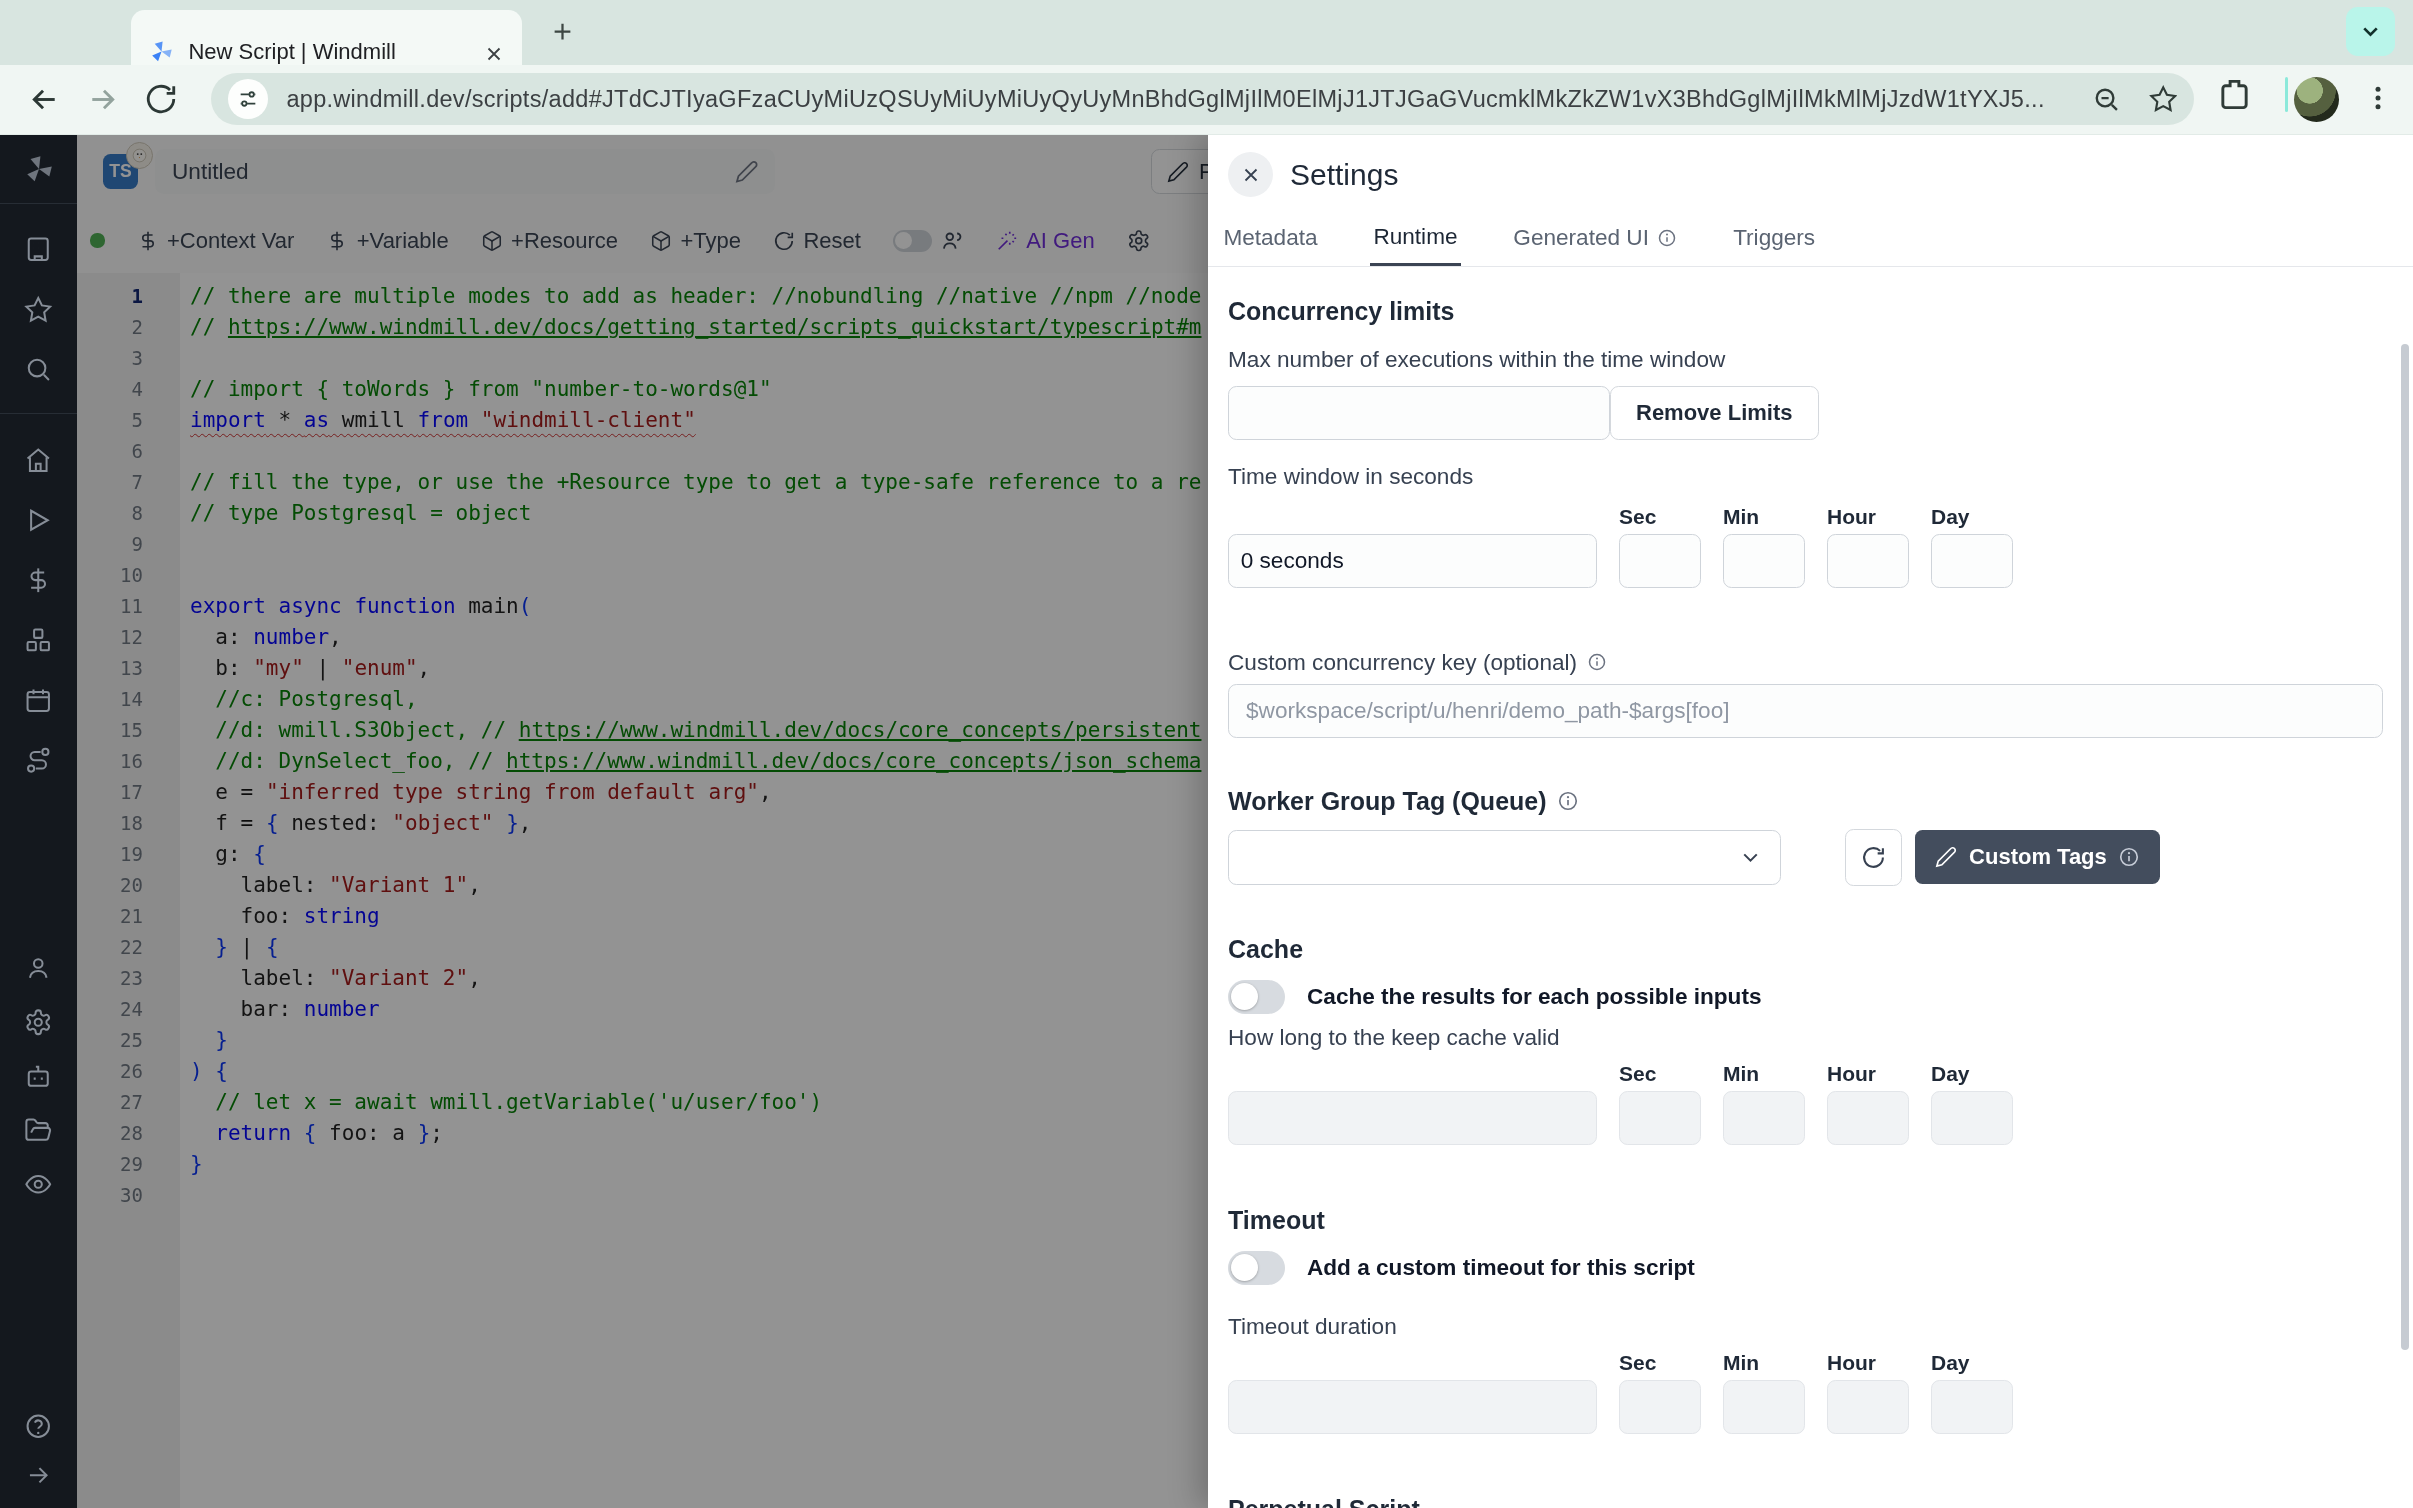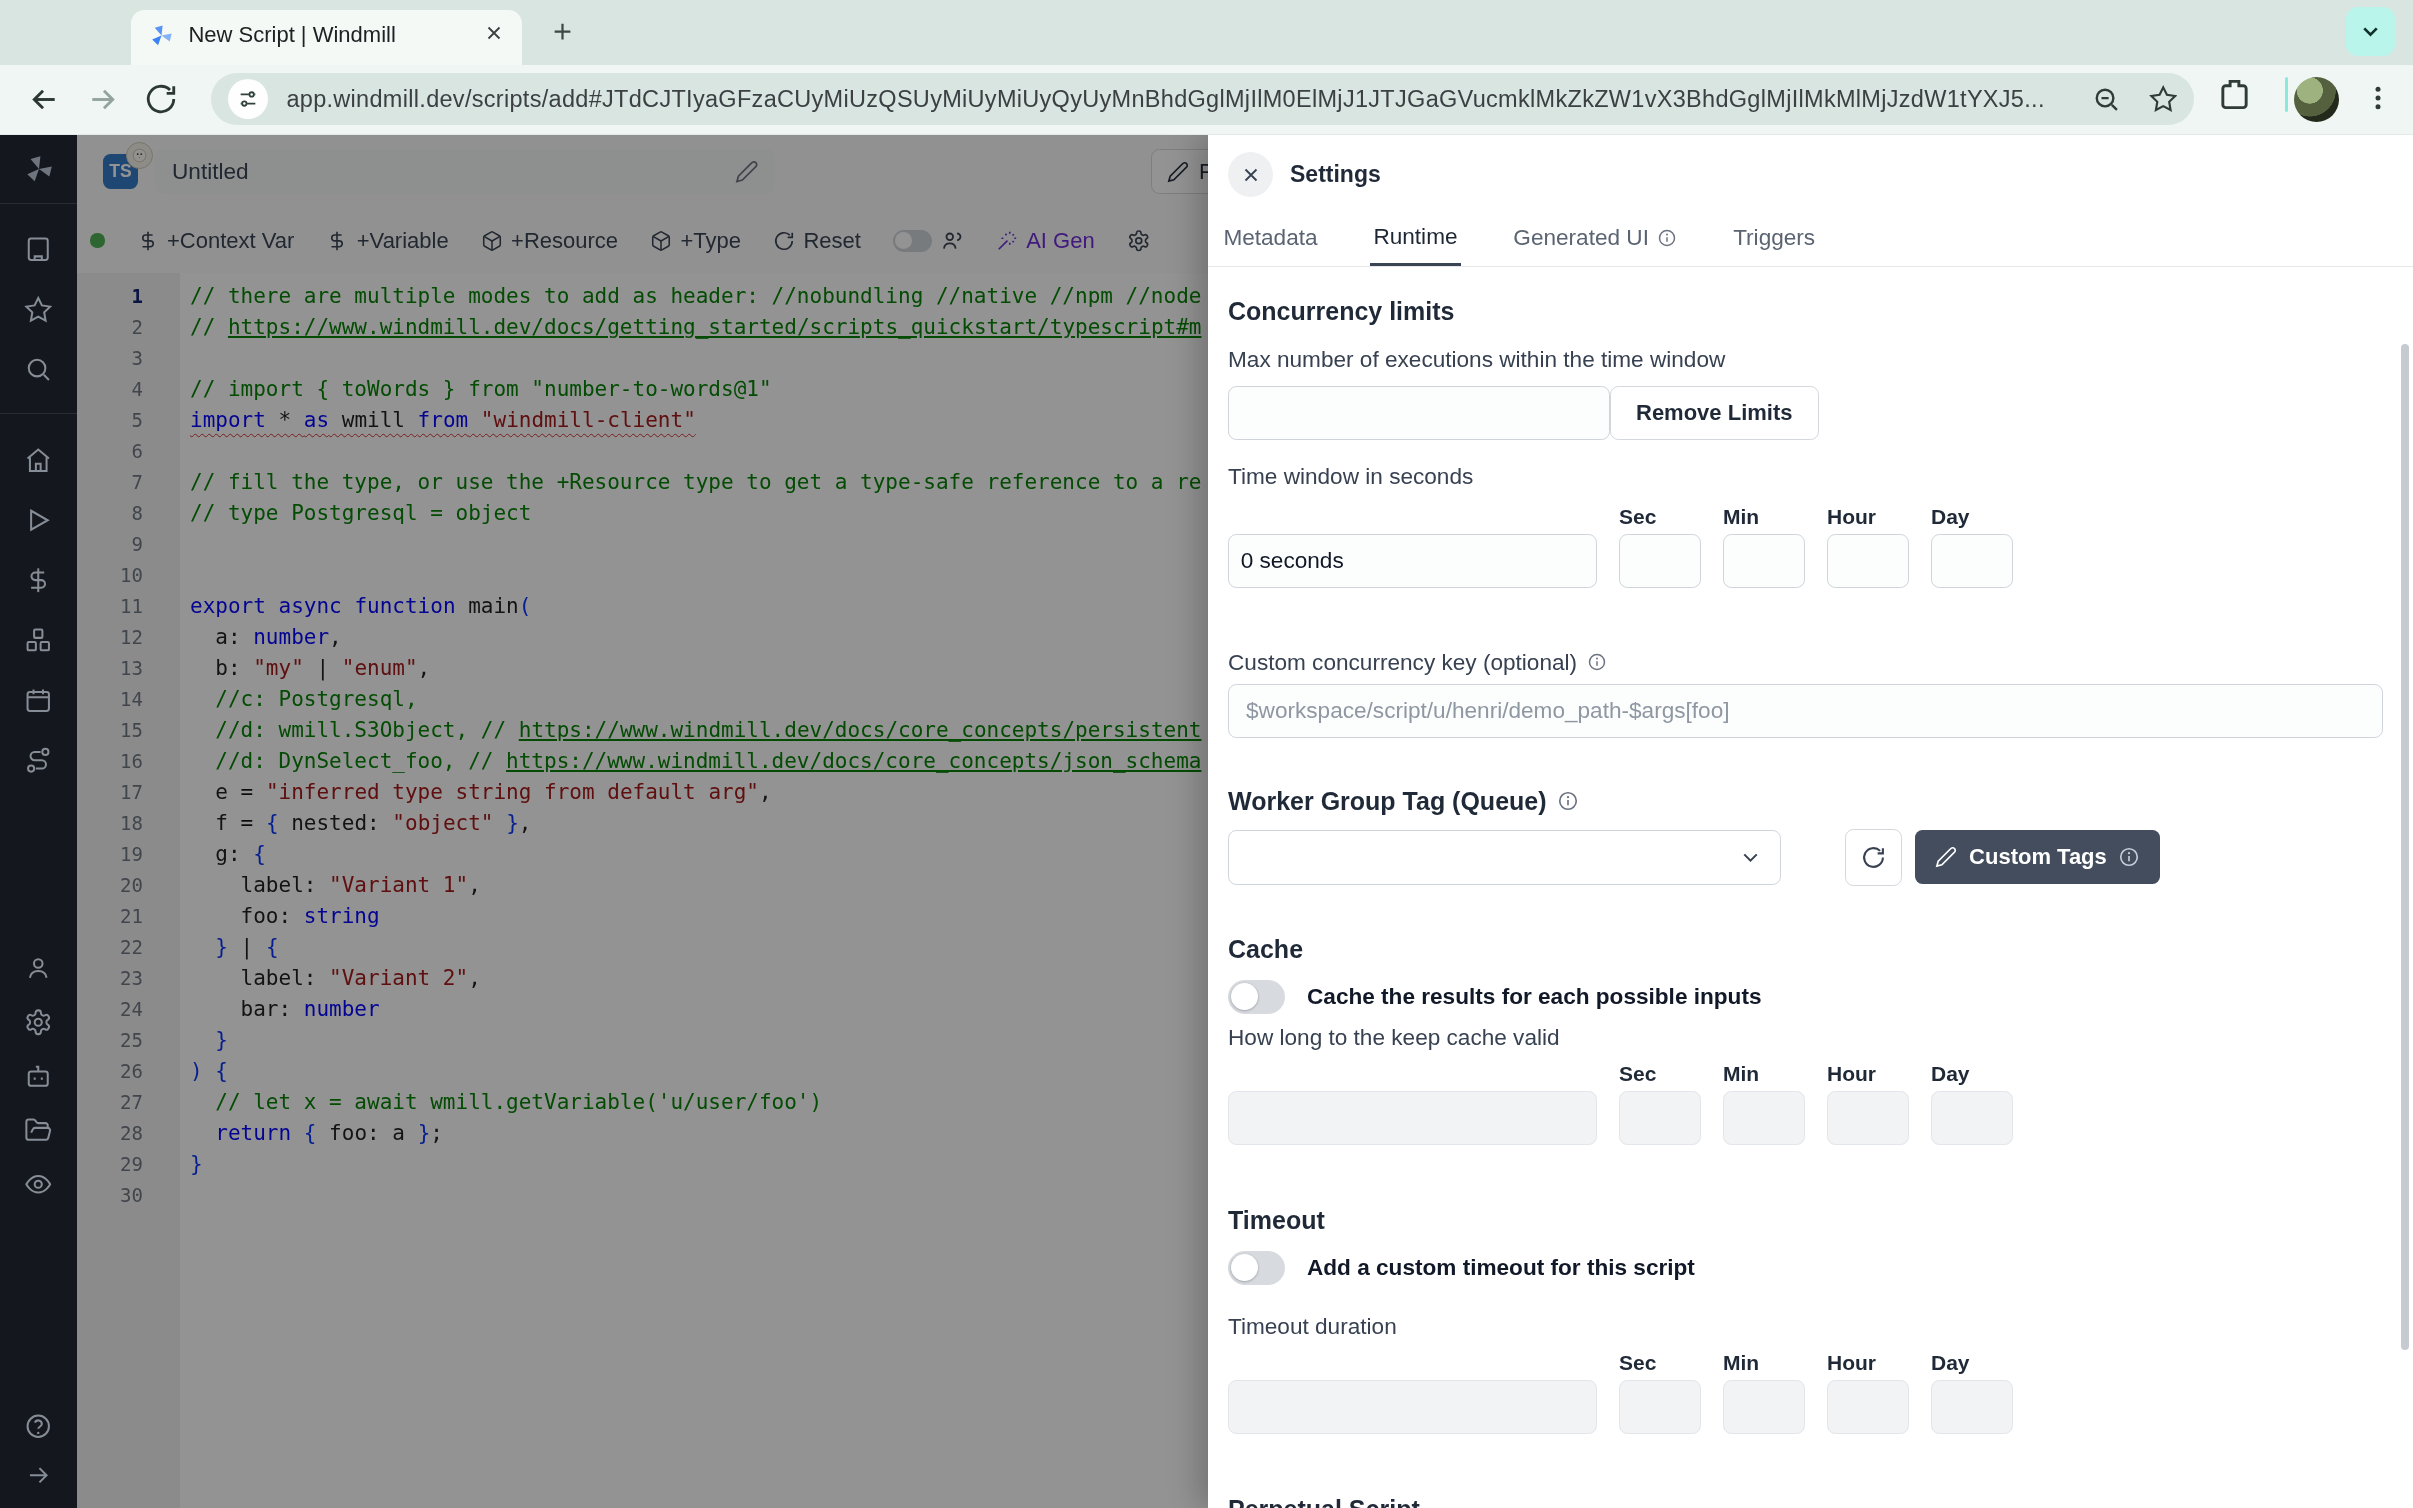--- a/index.html
+++ b/index.html
@@ -2,21 +2,21 @@
 <html style="font-size:13.4px"><head>
 <meta charset="utf-8">
 <style>
   html,body{margin:0;padding:0;width:2413px;height:1508px;overflow:hidden;background:#fff;
     font-family:"Liberation Sans",sans-serif;-webkit-font-smoothing:antialiased;}
   svg{display:block}
   
   .chrome{position:absolute;left:0;top:0;width:2413px;height:134px;z-index:60}
   .tabstrip{position:relative;height:65px;background:#d8e5e0}
   .tab{position:absolute;left:131px;top:10px;width:391px;height:55px;background:#f4f9f6;
-    border-radius:13.4px 13.4px 0 0;display:flex;align-items:flex-start;padding:12px 17px;box-sizing:border-box}
+    border-radius:13.4px 13.4px 0 0;display:flex;align-items:flex-end;padding:0 17px;box-sizing:border-box}
   .tab-title{font-size:22px;color:#202124;margin-left:13.4px;white-space:nowrap;flex:1}
   .tab-close{margin-left:8.4px;color:#3c4043}
   .newtab{position:absolute;left:549px;top:18.4px;color:#3d4743}
   .mintbtn{position:absolute;right:18.4px;top:6.7px;width:49px;height:49px;border-radius:11.7px;
     background:#b9f5ea;display:flex;align-items:center;justify-content:center;color:#12302b}
   .navbar{position:relative;height:69px;background:#f0f6f3;border-bottom:0.8px solid #e2ebe7}
   .nav-ic{position:absolute;top:17px;width:35px;height:35px;color:#2c3835}
   .urlpill{position:absolute;left:211px;top:8.4px;width:1983px;height:52px;background:#d8e5e0;
     border-radius:26px;display:flex;align-items:center;padding:0 17px;box-sizing:border-box}
   .tunewrap{width:40px;height:40px;border-radius:50%;background:#fdfefd;display:flex;align-items:center;
@@ -77,21 +77,21 @@
   .pl{color:#1b1b1b}.pu{color:#111}
   .sq{text-decoration:underline wavy #cd3131 1.3px;text-underline-offset:5.9px}
   
   .dim{position:absolute;left:77px;top:134px;width:1131px;height:1374px;background:rgba(10,10,10,.44);z-index:40}
   
   .drawer{position:absolute;left:1208px;top:134px;width:1205px;height:1374px;background:#fff;z-index:50;
     box-shadow:-10px 0 28.5px rgba(0,0,0,.22)}
   .drw-head{display:flex;align-items:center;gap:17px;padding:18.4px 20px 15px}
   .close-btn{width:45px;height:45px;border-radius:50%;background:#eef0f2;border:none;display:flex;
     align-items:center;justify-content:center;color:#374151;cursor:pointer}
-  .drw-title{font-size:23px;font-weight:bold;color:#1f2937}
+  .drw-title{font-size:30px;font-weight:normal;color:#1f2937}
   .tabs{display:flex;gap:49px;padding:0 12px;border-bottom:0.8px solid #e5e7eb}
   .tabitem{font-size:22.6px;color:#5b6472;padding:11.7px 3.4px 13.4px;display:flex;align-items:center;gap:8.4px}
   .tabitem.active{color:#1d2735;font-weight:400;border-bottom:3.4px solid #3b4453;margin-bottom:-0.8px}
   .drw-body{padding:0 30px 0 20px;position:relative}
   .sec-h{font-size:25px;font-weight:bold;color:#1f2937;line-height:32px;display:flex;align-items:center;gap:10px}
   .lbl{font-size:22.6px;color:#374151;line-height:27px;display:flex;align-items:center;gap:10px}
   .inp{height:54px;border:0.8px solid #cfd4da;border-radius:8.4px;background:#fcfdfd;box-sizing:border-box;
     font-size:22.6px;color:#111827;padding:16px 17px;font-family:"Liberation Sans",sans-serif}
   .inp::placeholder{color:#8f97a3}
   .inp:disabled,.inp.off{background:#f1f3f5;border-color:#e2e5e9}

